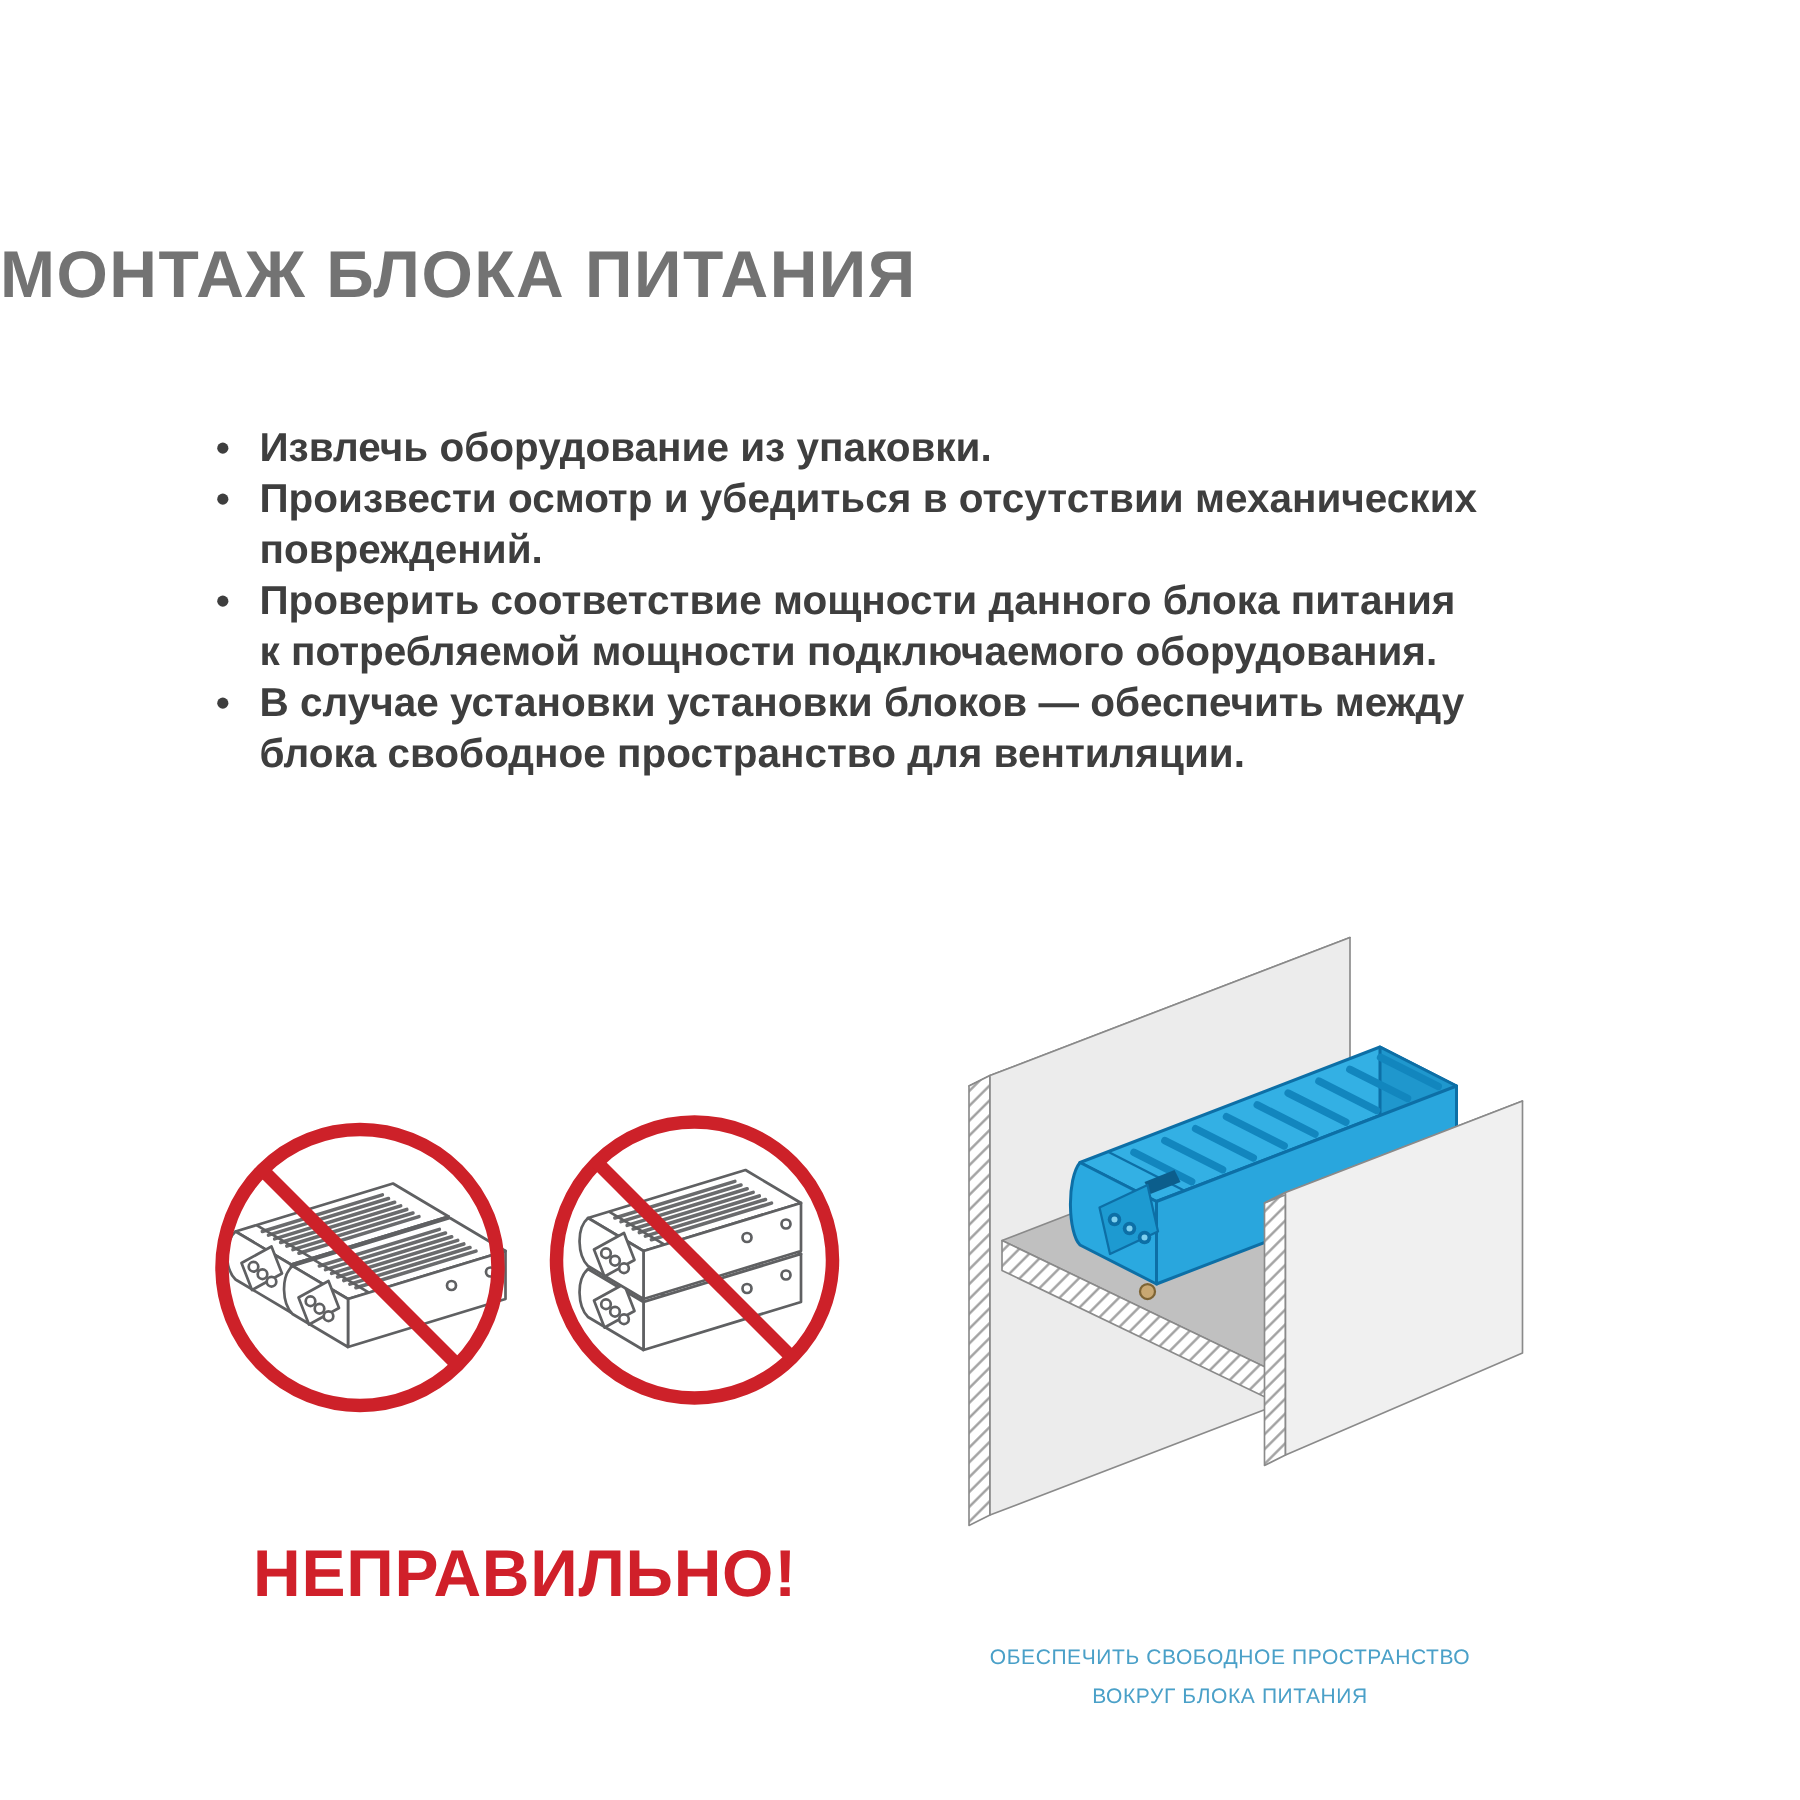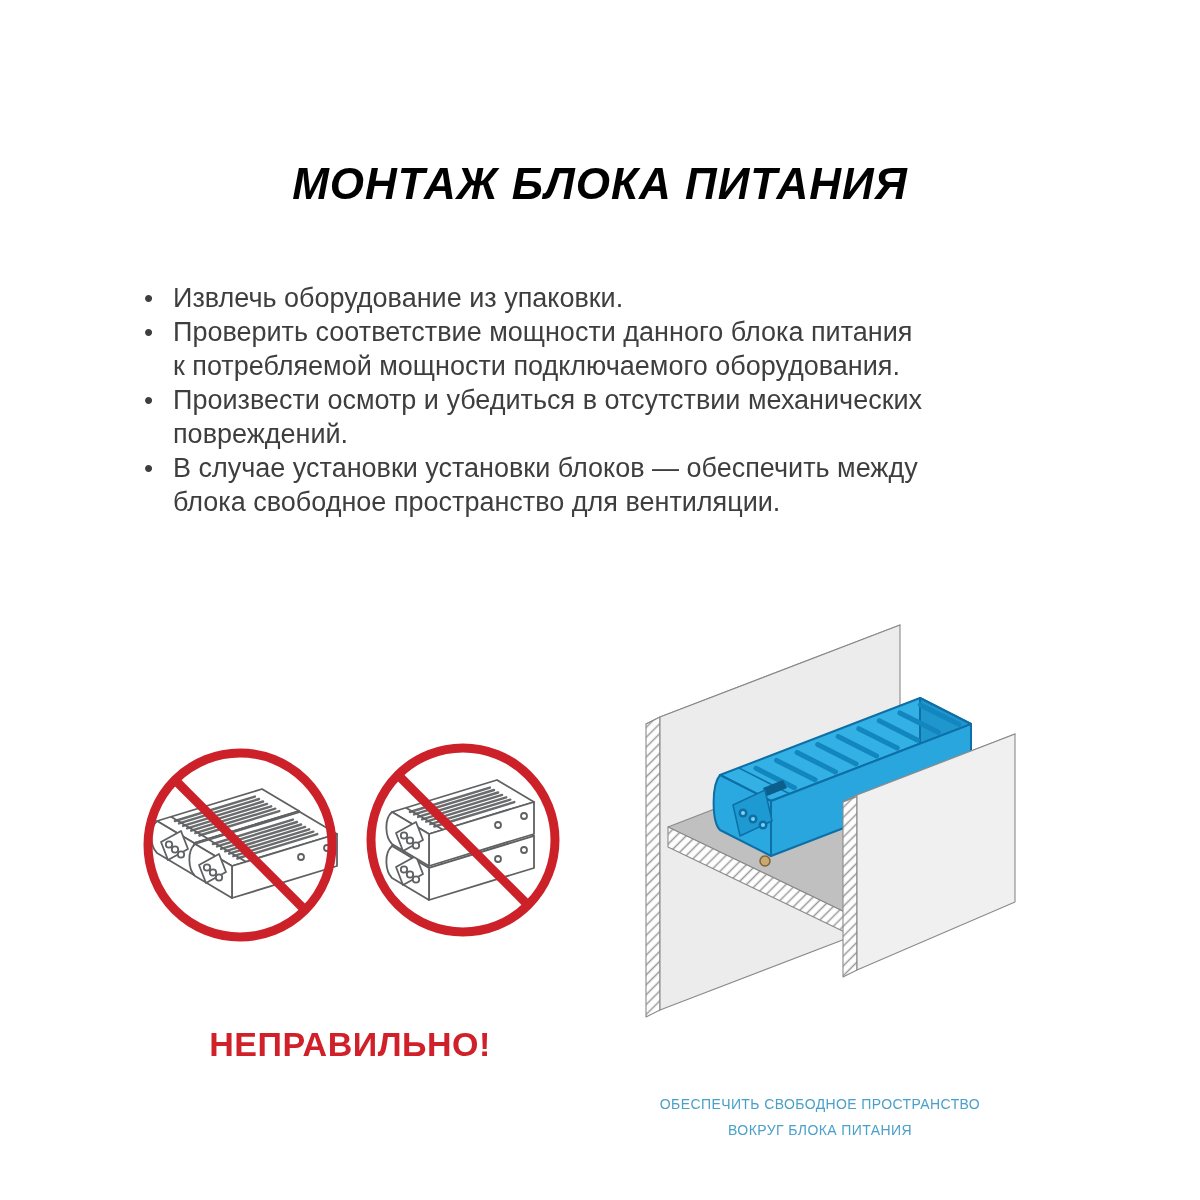--- a/index.html
+++ b/index.html
@@ -2,41 +2,42 @@
 <html><head>
 <meta charset="utf-8">
 <style>
   html,body{margin:0;padding:0;}
   body{
     width:1200px;height:1200px;position:relative;overflow:hidden;
     background:#ffffff;font-family:"Liberation Sans",sans-serif;
   }
   .page-title{
     position:absolute;left:0;right:0;top:162px;margin:0;
-    text-align:center;font-size:44px;font-weight:bold;letter-spacing:1px;
-    color:#000000;line-height:1;font-style:italic;
+    font-size:44px;font-weight:bold;letter-spacing:1px;
+    color:#737373;line-height:1;
   }
   ul.instructions{
     position:absolute;left:142px;top:281px;width:930px;margin:0;padding:0;
     list-style:none;
+    font-weight:bold;
   }
   ul.instructions li{
     position:relative;padding-left:31px;margin:0;
     font-size:27px;line-height:34px;color:#3e3e3e;
   }
   ul.instructions li::before{
     content:"\2022";position:absolute;left:2px;top:0;
     font-size:26px;color:#3e3e3e;
   }
   ul.instructions li span{display:block;}
   ul.instructions li span:empty{display:none;}
   .fig{position:absolute;}
   .wrong-label{
     position:absolute;left:130px;top:1026px;width:440px;margin:0;
-    text-align:center;font-size:34px;font-weight:bold;letter-spacing:.5px;
+    text-align:center;font-size:44px;font-weight:bold;letter-spacing:.5px;
     color:#d0202a;line-height:1.1;
   }
   .correct-caption{
     position:absolute;left:600px;top:1091px;width:440px;margin:0;
     text-align:center;font-size:14px;font-weight:bold;letter-spacing:.4px;
     color:#4aa0c8;line-height:26px;
   }
   .correct-caption span{display:block;font-weight:normal;}
   svg{display:block;}
 </style>
@@ -73,26 +74,26 @@
   </defs>
 </svg>
 
 <h1 class="page-title">МОНТАЖ БЛОКА ПИТАНИЯ</h1>
 
 <ul class="instructions">
   <li>
     <span>Извлечь оборудование из упаковки.</span>
   </li>
   <li>
+    <span>Произвести осмотр и убедиться в отсутствии механических</span>
+      <span>повреждений.</span>
+  </li>
+  <li>
     <span>Проверить соответствие мощности данного блока питания</span>
       <span>к потребляемой мощности подключаемого оборудования.</span>
-  </li>
-  <li>
-    <span>Произвести осмотр и убедиться в отсутствии механических</span>
-      <span>повреждений.</span>
   </li>
   <li>
     <span>В случае установки установки блоков — обеспечить между</span>
       <span>блока свободное пространство для вентиляции.</span>
   </li>
 </ul>
 
 <svg class="fig" style="left:135px;top:740px" width="210" height="210" viewBox="0 0 210 210">
   <g>
     <use href="#psu-line" transform="translate(10,45)"></use>

